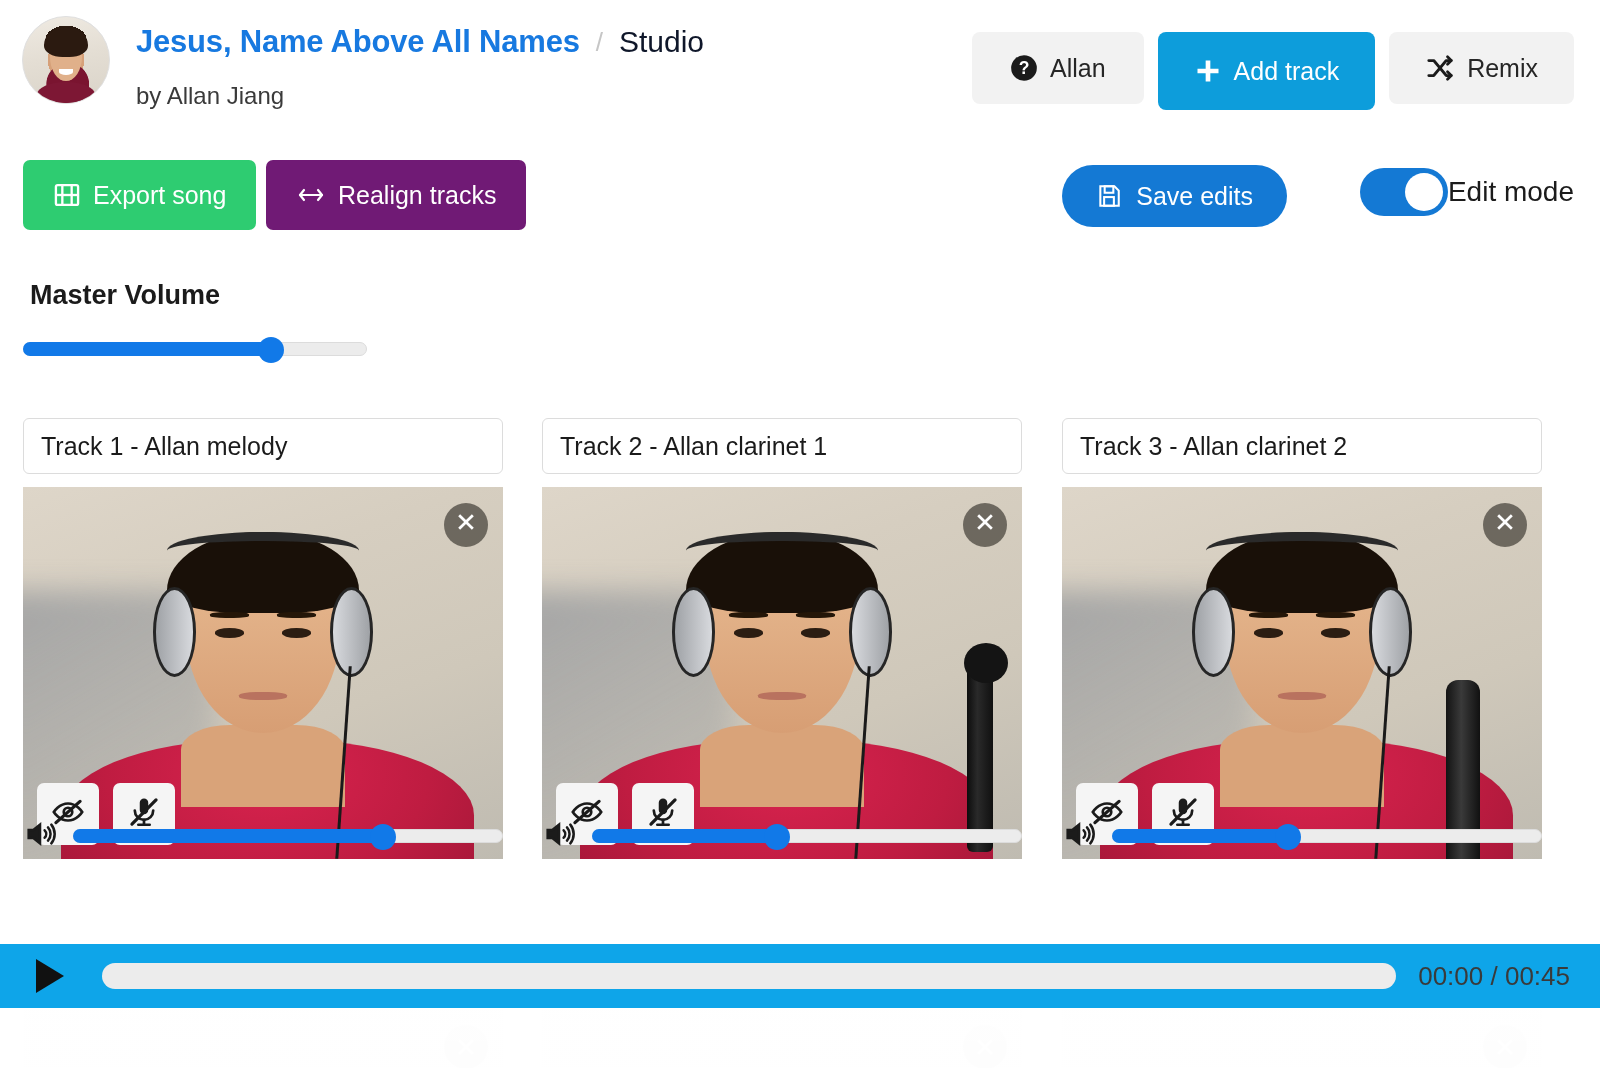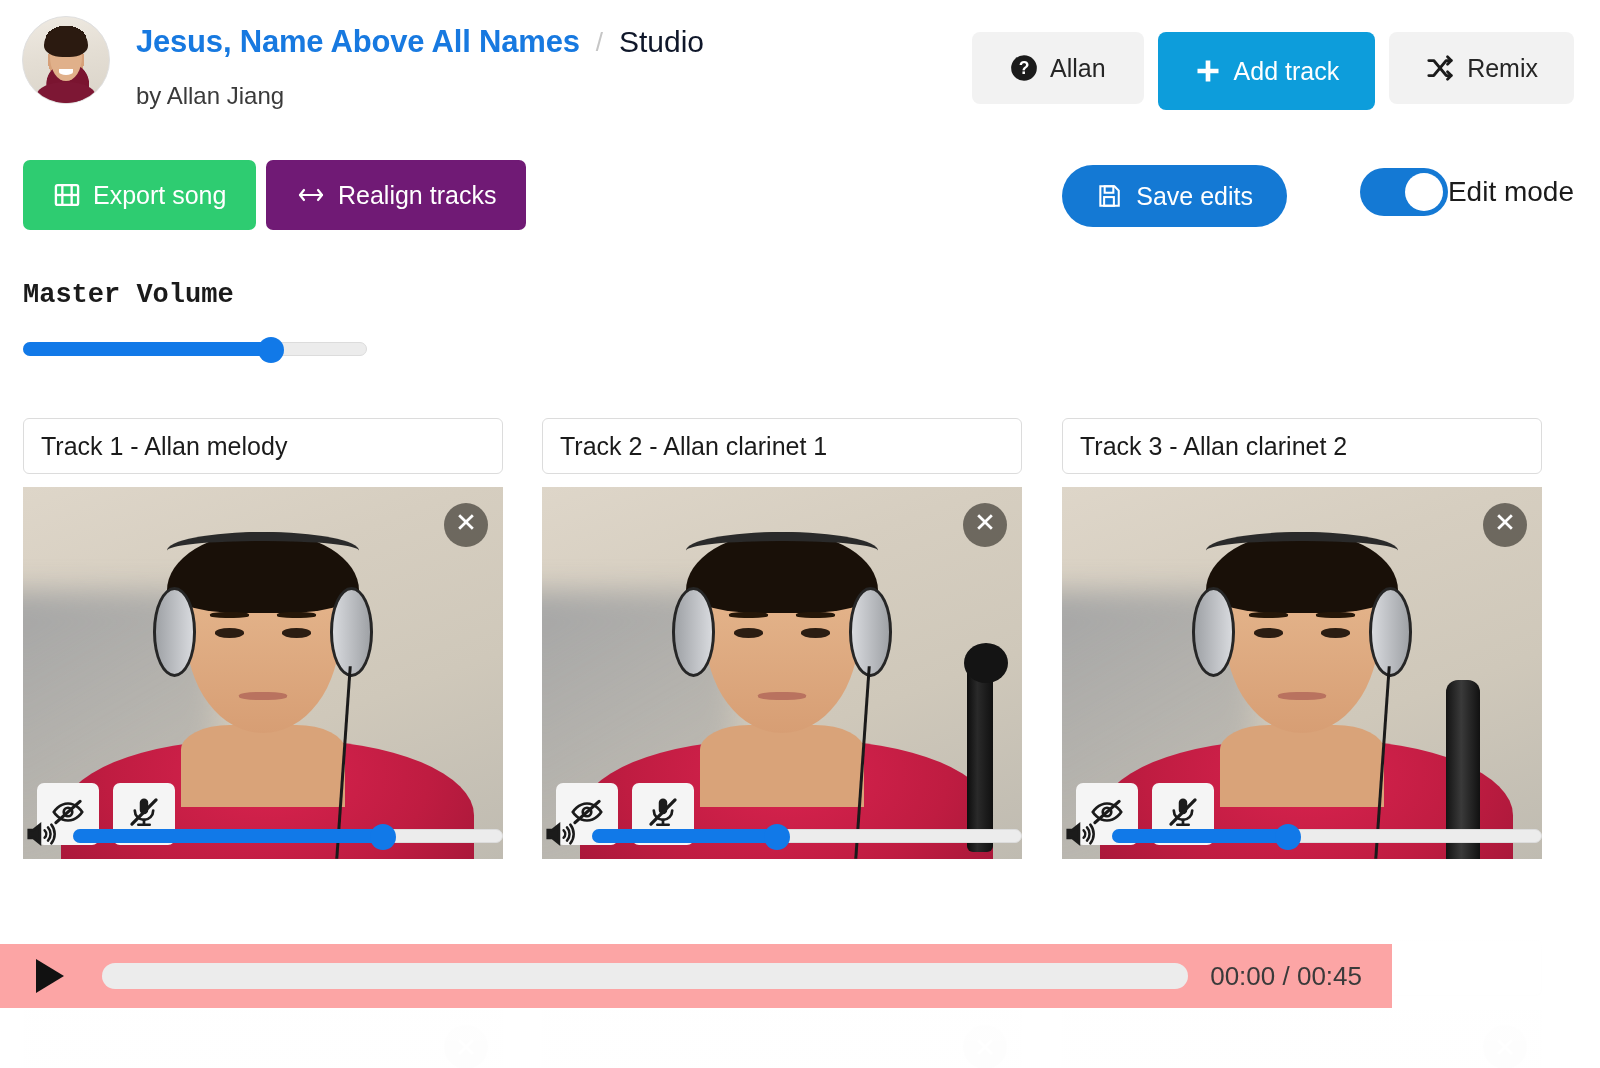--- a/index.html
+++ b/index.html
@@ -55,21 +55,21 @@
   .btn-realign { position:absolute; left:266px; top:0; background:#701a75; color:#fff;
     font-size:25px; height:70px; padding:0 30px; border-radius:7px; }
   .btn-save { position:absolute; right:313px; top:5px; background:#1479d4; color:#fff;
     font-size:25px; height:62px; padding:0 34px; border-radius:31px; gap:14px; }
   .toggle-wrap { position:absolute; right:26px; top:8px; display:flex; align-items:center; }
   .toggle { width:88px; height:48px; border-radius:24px; background:#1479d4; position:relative; cursor:pointer; }
   .toggle .knob { position:absolute; top:5px; right:5px; width:38px; height:38px; border-radius:50%; background:#fff; }
   .toggle-label { font-size:28px; color:#1b1b1b; }
 
   
-  .master-label { position:absolute; left:23px; top:280px; font-size:27px; font-weight:bold; color:#1b1b1b;font-family:Liberation Mono, monospace; }
+  .master-label { position:absolute; left:30px; top:280px; font-size:27px; font-weight:bold; color:#1b1b1b; }
   .master-slider { position:absolute; left:23px; top:338px; width:344px; height:22px; }
 
   .slider { position:relative; height:22px; }
   .slider .track { position:absolute; left:0; top:4px; width:100%; height:14px;
     background:#ececec; border:1px solid #dcdcdc; border-radius:8px; }
   .slider .fill { position:absolute; left:0; top:4px; height:14px; background:#1179e8; border-radius:8px; }
   .slider .thumb { position:absolute; top:-1px; width:26px; height:26px; border-radius:50%;
     background:#1179e8; transform:translateX(-50%); }
 
   
@@ -131,22 +131,22 @@
     font-size:25px; color:#ececec; padding:0 17px; display:flex; align-items:center; }
   .faded-video { margin-top:13px; width:100%; height:64px; position:relative; overflow:hidden;
     background:linear-gradient(180deg,#fbfbfb,#fdfdfd); }
   .faded-video .fv-x { position:absolute; right:15px; top:16px; width:44px; height:44px; border-radius:50%;
     background:rgba(235,235,235,0.85); color:#fafafa; display:flex; align-items:center; justify-content:center; font-size:22px; }
   .white-veil { position:absolute; left:0; top:940px; width:1600px; height:128px;
     background:linear-gradient(180deg, rgba(255,255,255,0.97) 0%, rgba(255,255,255,0.93) 40%, rgba(255,255,255,0.9) 100%);
     pointer-events:none; }
 
   
-  .playbar { position:absolute; left:0; bottom:60px; width:1392px; height:64px;
-    background:#fca5a5; display:flex; align-items:center; padding:0 24px; }
+  .playbar { position:absolute; left:0; bottom:60px; width:1600px; height:64px;
+    background:#0ea5e9; display:flex; align-items:center; padding:0 24px; }
   .play-btn { width:52px; height:52px; display:flex; align-items:center; justify-content:center; cursor:pointer; }
   .progress { flex:1 1 auto; margin:0 22px 0 26px; height:26px; background:#ececec;
     border-radius:13px; position:relative; cursor:pointer; }
   .progress .p-fill { position:absolute; left:0; top:0; height:100%; width:0%; background:#bdbdbd; border-radius:13px; }
   .time { font-size:26px; color:#3a3a3a; white-space:nowrap; margin-right:6px; }
 </style>
 </head>
 <body>
 
 <div class="page">

